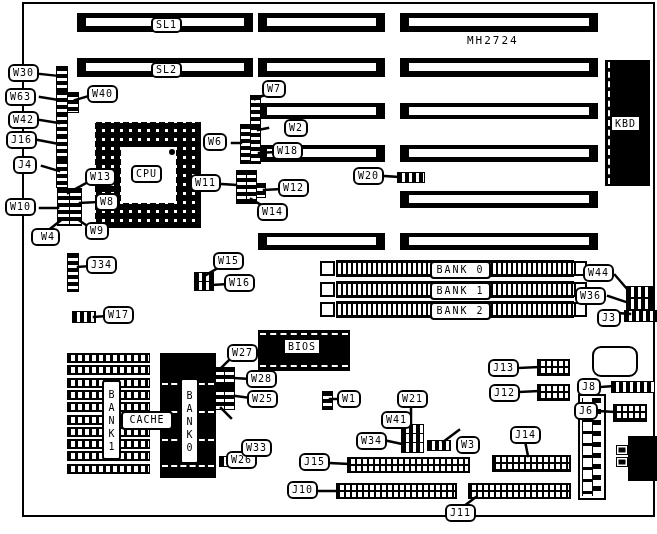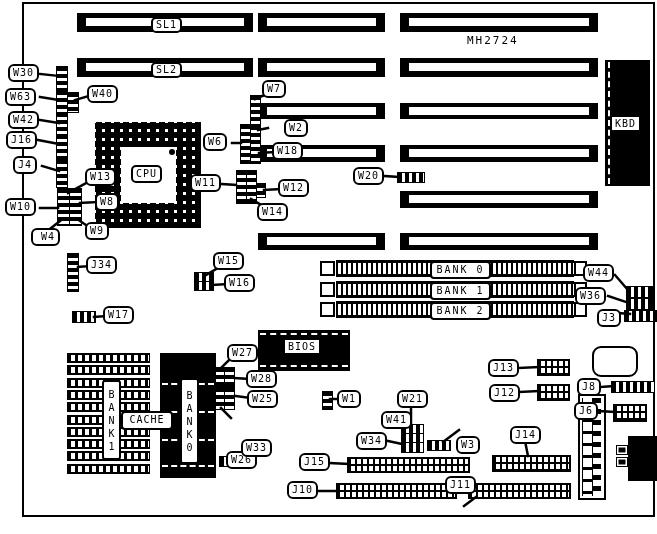--- a/index.html
+++ b/index.html
@@ -312,14 +312,14 @@
     <div class="callout" style="left: 381px; top: 411px;">W41</div>
     <div class="callout" style="left: 356px; top: 432px;">W34</div>
     <div class="callout" style="left: 456px; top: 436px;">W3</div>
     <div class="callout" style="left: 488px; top: 359px;">J13</div>
     <div class="callout" style="left: 489px; top: 384px;">J12</div>
     <div class="callout" style="left: 577px; top: 378px;">J8</div>
     <div class="callout" style="left: 574px; top: 402px;">J6</div>
     <div class="callout" style="left: 510px; top: 426px;">J14</div>
     <div class="callout" style="left: 299px; top: 453px;">J15</div>
     <div class="callout" style="left: 287px; top: 481px;">J10</div>
-    <div class="callout" style="left: 445px; top: 476px;">J11</div>
+    <div class="callout" style="left: 445px; top: 504px;">J11</div>
   </div>
 
 </body></html>

